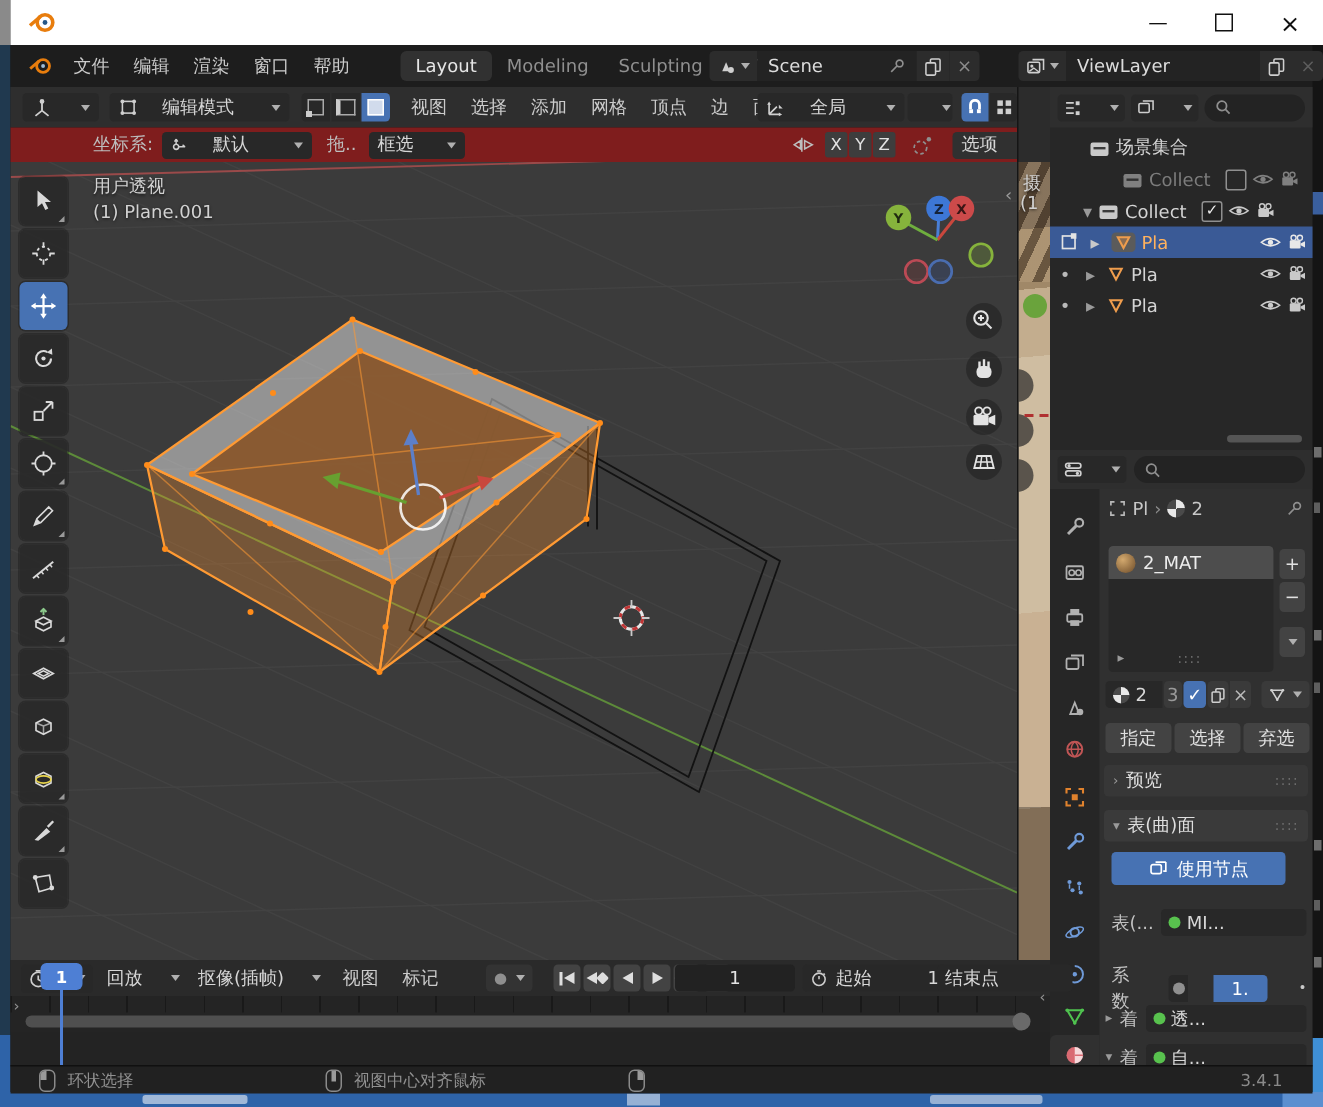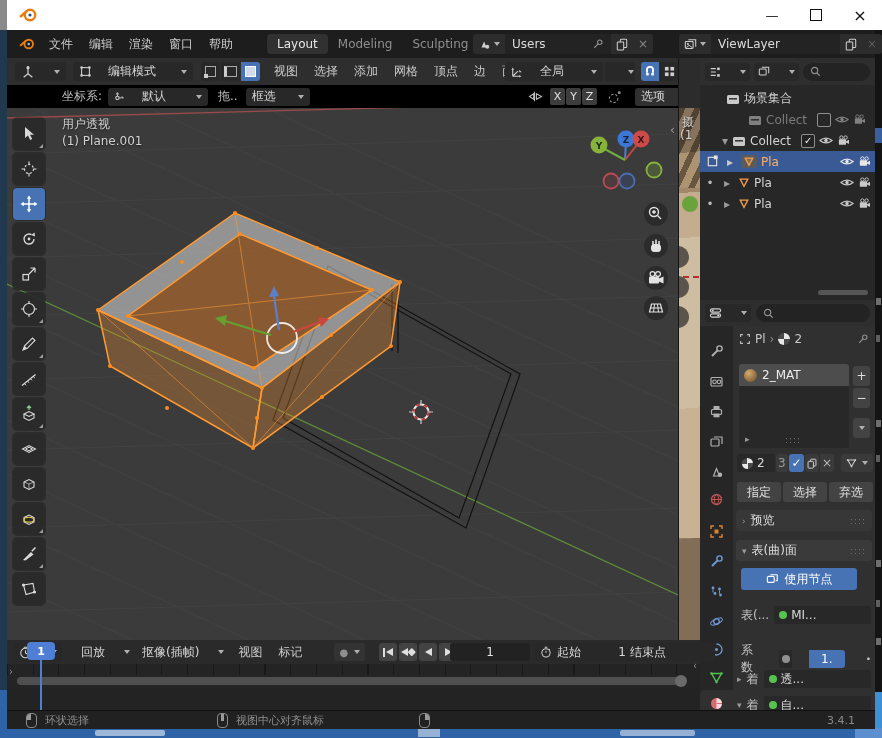--- a/index.html
+++ b/index.html
@@ -17,21 +17,21 @@
   .wctl{width:44px;height:30px;display:flex;align-items:center;justify-content:center;color:#111;font-size:13px;}
   
   #topbar{left:7px;top:30px;width:868px;height:28px;background:#1d1d1d;display:flex;align-items:center;}
   .tb-tab{padding:3px 10px;border-radius:4px;color:#8f8f8f;white-space:nowrap;}
   .tb-tab.active{background:#313131;color:#e6e6e6;}
   .idsel{display:flex;align-items:center;height:20px;}
   .idsel .seg{background:#2c2c2c;height:20px;display:flex;align-items:center;padding:0 5px;}
   .idsel .fld{background:#232323;height:20px;display:flex;align-items:center;padding:0 7px;color:#dcdcdc;}
   
   #vhead{left:7px;top:58px;width:671px;height:27px;background:#2e2e2e;display:flex;align-items:center;}
-  #tsets{left:7px;top:85px;width:671px;height:23px;background:#000000;display:flex;align-items:center;}
+  #tsets{left:7px;top:85px;width:671px;height:23px;background:#7f1d1d;display:flex;align-items:center;}
   .smbtn{width:19px;height:19px;background:#282828;display:flex;align-items:center;justify-content:center;}
   .xyz{width:15px;height:17px;background:#3d3d3d;border-radius:2px;display:flex;align-items:center;justify-content:center;color:#e3e3e3;font-size:11px;margin-right:1px;}
   
   #canvas{left:7px;top:108px;width:671px;height:532px;background:#3b3b3b;overflow:hidden;}
   .vptxt{position:absolute;color:#d2d2d2;font-size:12px;text-shadow:0 1px 2px rgba(0,0,0,.6);}
   
   .tool{position:absolute;left:6px;width:32px;height:32px;background:rgba(41,41,41,.92);border-radius:4px;display:flex;align-items:center;justify-content:center;box-shadow:0 0 0 1px rgba(0,0,0,.25);}
   .tool.active{background:#4772b3;}
   .tool.sub:after{content:"";position:absolute;right:2px;bottom:2px;border-left:4px solid transparent;border-bottom:4px solid #9a9a9a;}
   
@@ -133,21 +133,21 @@
 
     <div class="idsel abs" style="left:466px;">
       <span class="seg" style="border-radius:3px 0 0 3px;">
         <svg width="13" height="13" viewBox="0 0 15 15">
             <path d="M4 11 L7 4 L10 11Z" fill="#cfcfcf"></path>
             <circle cx="10.7" cy="10" r="2.3" fill="#cfcfcf"></circle>
           </svg>
           <span class="caret"></span>
       </span>
       <span class="fld" style="width:92px;">
-          <span>Users</span>
+          <span>Scene</span>
         <span style="margin-left:auto;">
             <svg width="12" height="12" viewBox="0 0 14 14">
               <circle cx="9" cy="5" r="2.6" fill="none" stroke="#8f8f8f" stroke-width="1.3"></circle>
               <path d="M7 7 L2.5 11.5" stroke="#8f8f8f" stroke-width="1.3"></path>
             </svg>
           </span>
       </span>
       <span class="seg">
           <svg width="12" height="13" viewBox="0 0 14 15">
             <rect x="5" y="1.5" width="7.5" height="9.5" rx="1" fill="none" stroke="#cfcfcf" stroke-width="1.2"></rect>
@@ -909,21 +909,21 @@
 
   <div id="timeline" class="abs">
     <div id="tlhead">
       <span class="chip" style="margin-left:7px;padding:0 5px;">
         <svg width="13" height="13" viewBox="0 0 15 15">
             <circle cx="7.5" cy="8" r="5.5" fill="none" stroke="#cfcfcf" stroke-width="1.3"></circle>
             <path d="M7.5 5 V8 L10 9.5 M5.5 1.5 h4" stroke="#cfcfcf" stroke-width="1.3" fill="none"></path>
           </svg>
           <span class="caret"></span>
       </span>
-      <span class="chip" style="margin-left:13px;background:transparent;">
+      <span class="chip" style="margin-left:3px;background:transparent;">
           <span>回放</span>
           <span class="caret"></span>
         </span>
       <span class="chip" style="background:transparent;">
           <span>抠像(插帧)</span>
           <span class="caret"></span>
         </span>
       <span class="menu">视图</span>
       <span class="menu">标记</span>
       <span class="flex" style="margin-left:24px;background:#333;border-radius:3px;height:18px;padding:0 5px;gap:3px;">

